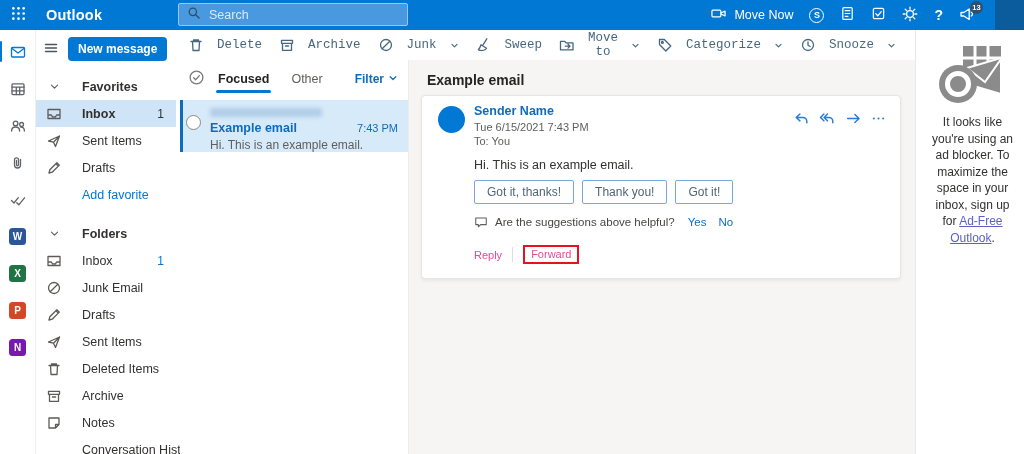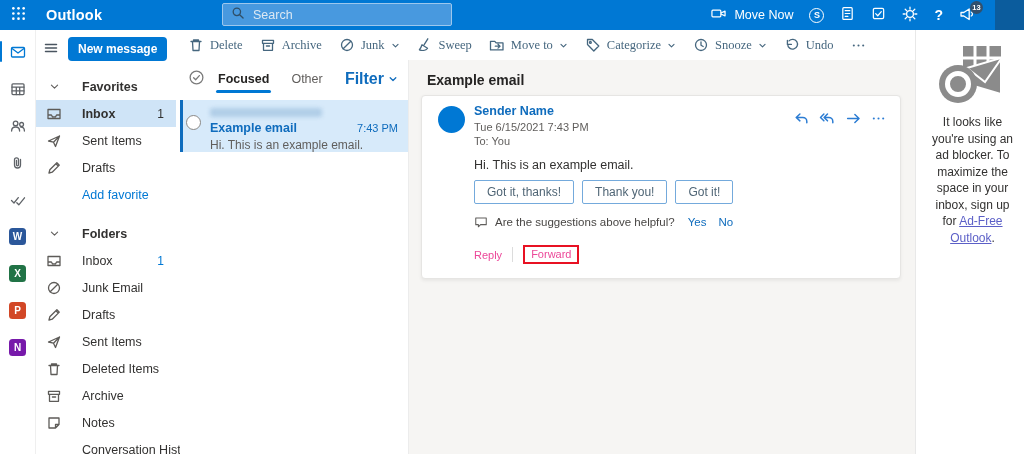--- a/index.html
+++ b/index.html
@@ -4,21 +4,21 @@
 <style>
   * { margin:0; padding:0; box-sizing:border-box; }
   html,body { width:1024px; height:454px; overflow:hidden; }
   body { font-family:"Liberation Sans", sans-serif; font-size:12px; color:#323130; background:#fff; }
   .app { position:relative; width:1024px; height:454px; background:#fff;border-radius:24px; }
 
   
   .topbar { position:absolute; top:0; left:0; right:0; height:30px; background:#0078d4; display:flex; align-items:center; z-index:5; }
   .waffle-btn { width:36px; height:30px; border:none; background:transparent; display:flex; align-items:center; justify-content:center; cursor:pointer; }
   .brand { color:#fff; font-size:14.5px; font-weight:bold; margin-left:10px; letter-spacing:.2px; }
-  .search-box { position:absolute; left:178px; top:3px; width:230px; height:23px; background:#4899df; border:1px solid #9cc7ed; border-radius:2px; display:flex; align-items:center; padding:0 8px;margin-left:44px; }
+  .search-box { position:absolute; left:178px; top:3px; width:230px; height:23px; background:#4899df; border:1px solid #9cc7ed; border-radius:2px; display:flex; align-items:center; padding:0 8px; }
   .search-box svg { flex:0 0 auto; }
   .search-box input { border:none; background:transparent; outline:none; margin-left:8px; width:100%; font-size:12.5px; color:#fff; font-family:"Liberation Sans",sans-serif; }
   .search-box input::placeholder { color:#dce8f3; }
   .tb-right { position:absolute; right:0; top:0; height:30px; display:flex; align-items:center; gap:16px; color:#fff; }
   .tb-btn { background:transparent; border:none; color:#fff; display:flex; align-items:center; gap:7px; font-size:12.5px; font-family:"Liberation Sans",sans-serif; cursor:pointer; position:relative; }
   .skype-circle { width:15px; height:15px; border:1.3px solid #fff; border-radius:50%; display:flex; align-items:center; justify-content:center; font-size:9px; font-weight:bold; color:#fff; }
   .help-glyph { font-size:14px; font-weight:bold; }
   .badge { position:absolute; top:-5px; right:-8px; min-width:13px; height:13px; border-radius:7px; background:#31506e; color:#fff; font-size:7.5px; font-weight:bold; display:flex; align-items:center; justify-content:center; padding:0 2px; }
   .account-square { width:29px; height:30px; background:#0b5c9d; margin-left:4px; cursor:pointer; }
 
@@ -42,31 +42,31 @@
   .sb-row.header .lbl { font-weight:bold; }
   .sb-row.selected { background:#cfe4f7; }
   .sb-row.selected .lbl { font-weight:bold; }
   .sb-row .count { margin-left:auto; padding-right:12px; font-size:12px; color:#323130; }
   .sb-row .count.blue { color:#0078d4; }
   .sb-row.link .lbl { color:#0078d4; }
 
   
   .main { position:absolute; top:30px; left:180px; width:735px; bottom:0; background:#fff; display:flex; flex-direction:column; }
   .toolbar { height:30px; display:flex; align-items:center; gap:17px; padding-left:8px; color:#46677f; flex:0 0 30px; }
-  .tool-btn { display:flex; align-items:center; gap:6px; background:transparent; border:none; color:#46677f; font-size:12.5px; cursor:pointer; font-family:Liberation Serif, serif; }
+  .tool-btn { display:flex; align-items:center; gap:13px; background:transparent; border:none; color:#46677f; font-size:12.5px; cursor:pointer; font-family:Liberation Mono, monospace; }
   .content { flex:1; display:flex; min-height:0; }
 
   .list { width:229px; flex:0 0 229px; background:#fff; border-right:1px solid #ececec; }
   .tabs-row { height:37px; display:flex; align-items:center; padding:0 10px 0 8px; }
   .selectall-btn { background:none; border:none; color:#7a7a7a; display:flex; cursor:pointer; }
   .tabs { display:flex; gap:22px; margin-left:13px; height:100%; align-items:center; }
   .tab { background:none; border:none; font-size:12.5px; color:#605e5c; cursor:pointer; height:100%; position:relative; font-family:"Liberation Sans",sans-serif; }
   .tab.active { font-weight:bold; color:#252423; }
   .tab.active::after { content:""; position:absolute; left:-2px; right:-2px; bottom:4px; height:3px; background:#0078d4; border-radius:2px; }
-  .filter-btn { margin-left:auto; background:none; border:none; color:#0f6cbd; font-weight:bold; font-size:16px; display:flex; align-items:center; gap:4px; cursor:pointer; font-family:"Liberation Sans",sans-serif; }
+  .filter-btn { margin-left:auto; background:none; border:none; color:#0f6cbd; font-weight:bold; font-size:12px; display:flex; align-items:center; gap:4px; cursor:pointer; font-family:"Liberation Sans",sans-serif; }
   .mail-item { margin-top:3px; height:52px; display:flex; padding:6px 10px 6px 6px; cursor:pointer; }
   .mail-item.selected { background:#d7eafa; border-left:3px solid #0f6cbd; padding-left:3px; }
   .mail-radio { width:15px; height:15px; border:1px solid #8a8886; border-radius:50%; background:#fff; margin-top:9px; flex:0 0 15px; }
   .mail-main { flex:1; margin-left:9px; min-width:0; }
   .blur-bar { width:112px; height:9px; background:#aac9e4; border-radius:2px; filter:blur(2px); opacity:.85; margin:2px 0 4px; }
   .mail-line1 { display:flex; align-items:baseline; }
   .mail-subject { color:#0f6cbd; font-weight:bold; font-size:12.5px; }
   .mail-time { margin-left:auto; color:#0f6cbd; font-size:11px; }
   .mail-preview { color:#605e5c; font-size:12px; margin-top:3px; white-space:nowrap; overflow:hidden; }
 

